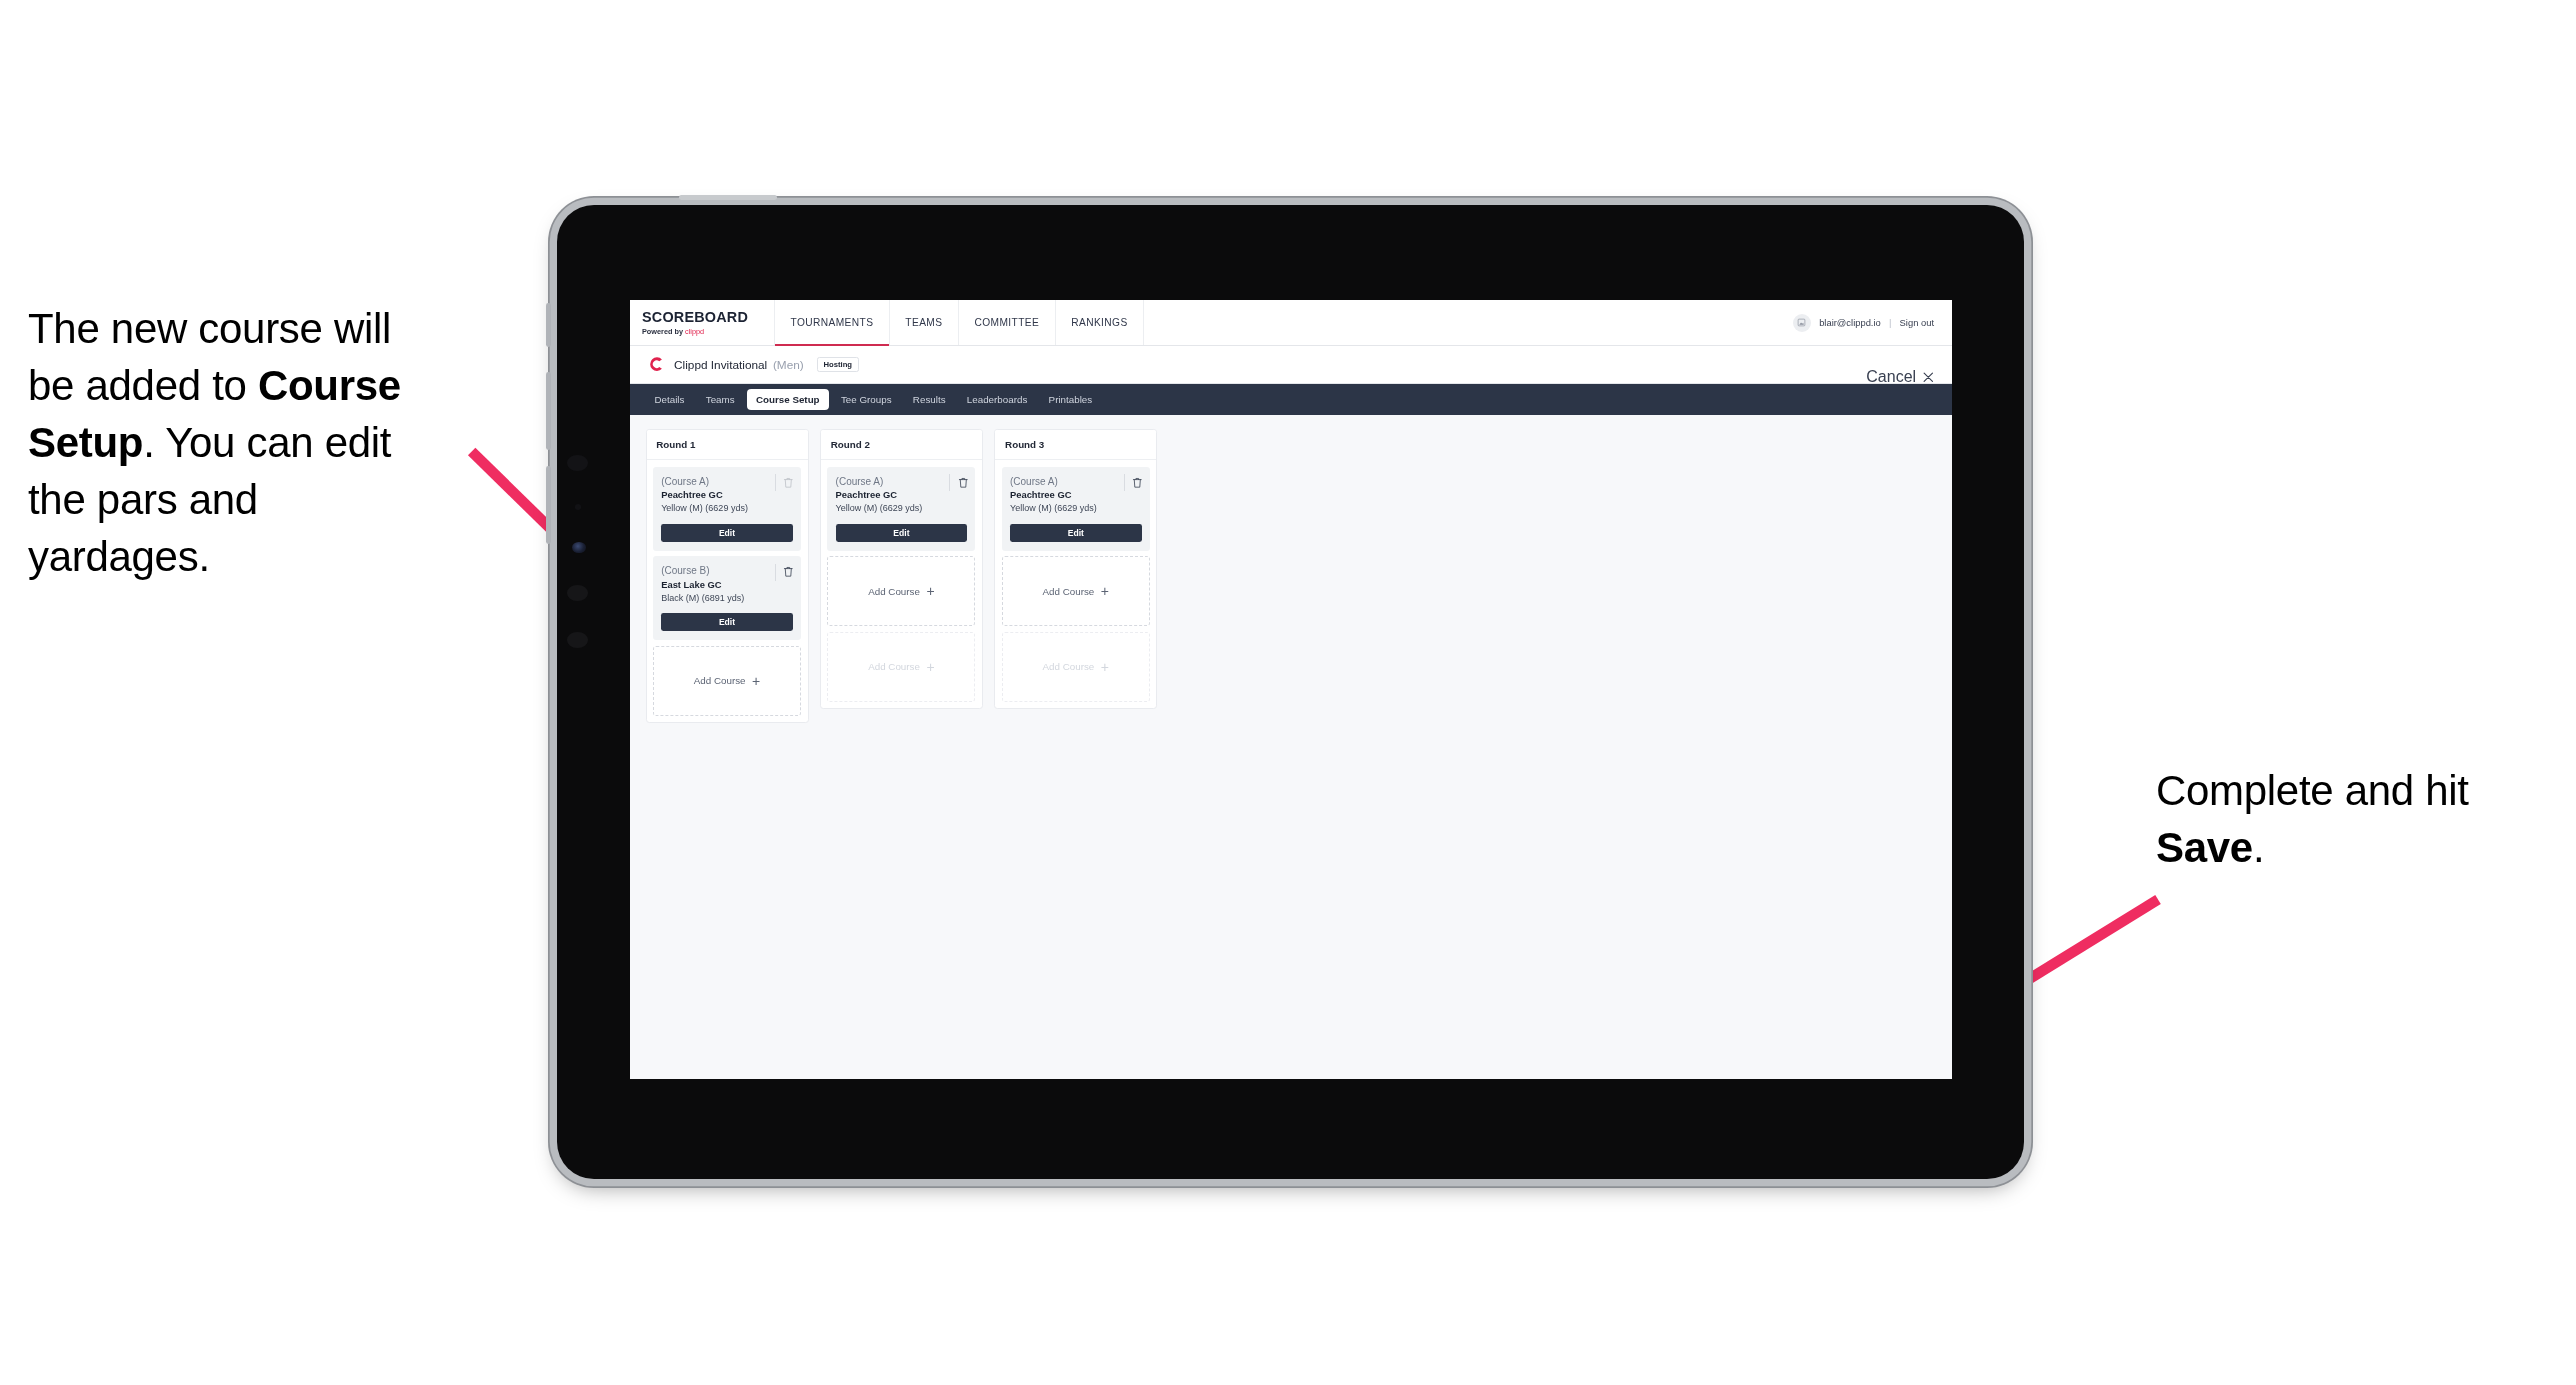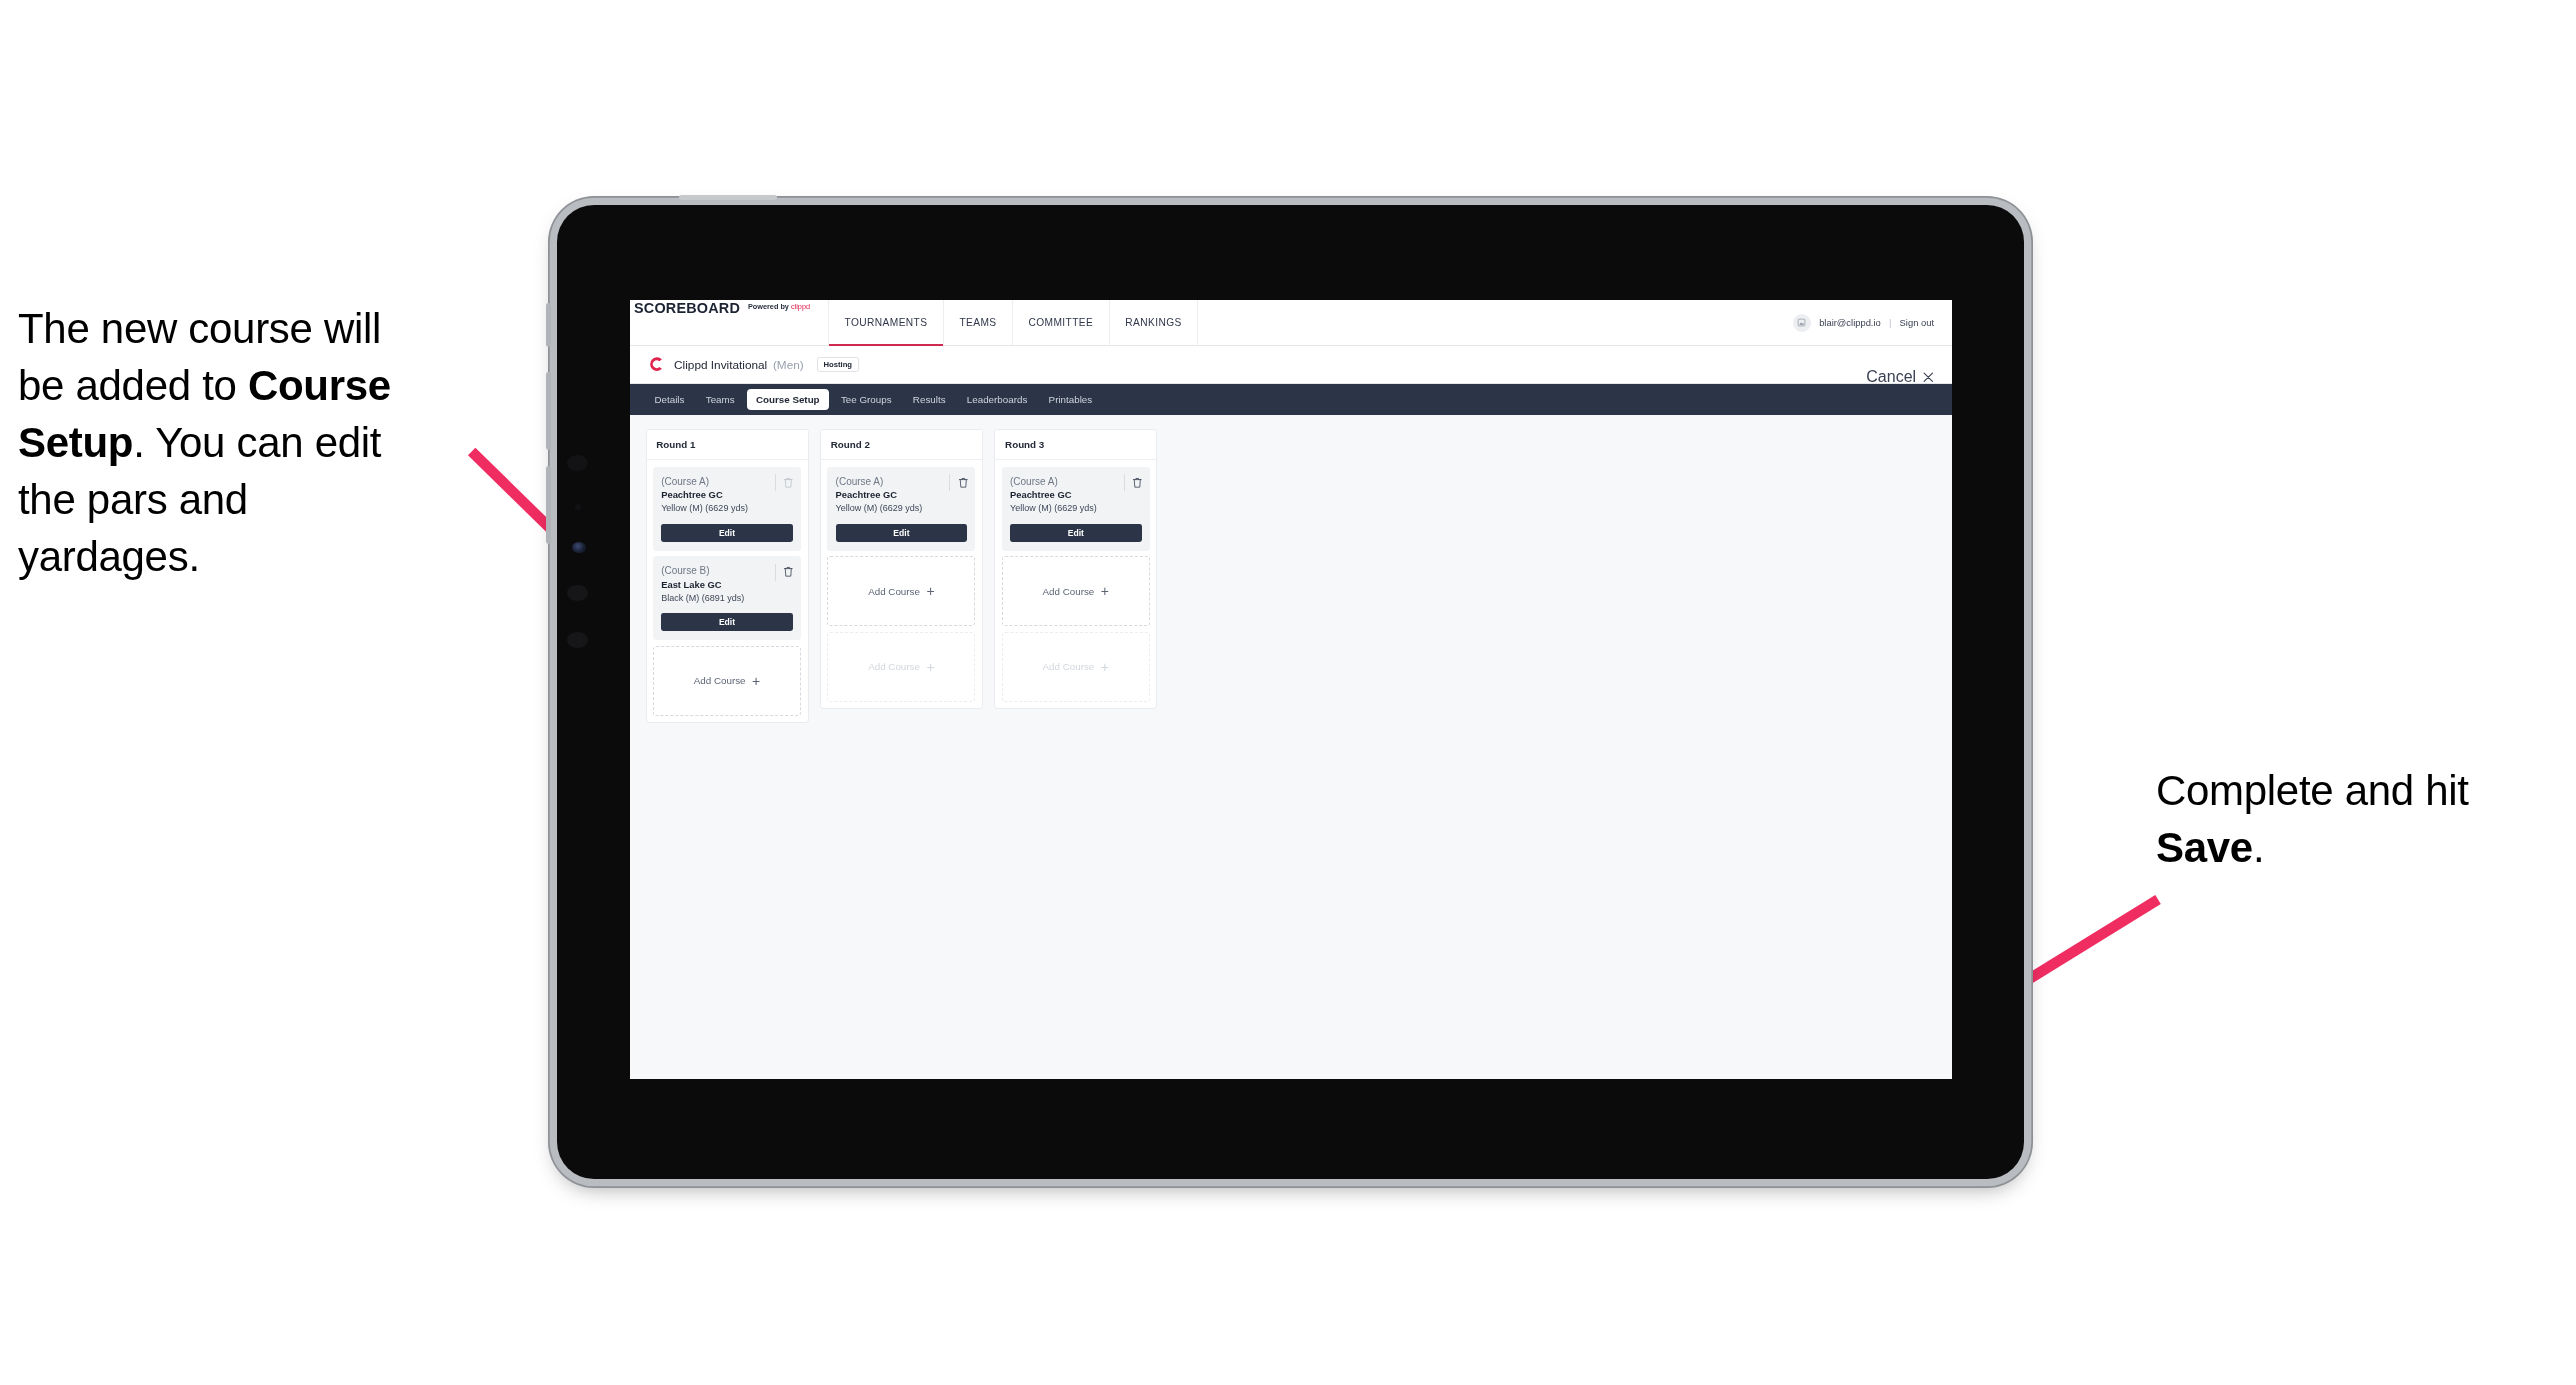--- a/index.html
+++ b/index.html
@@ -14,21 +14,21 @@
   
   .annot {
     position: absolute;
     color: #000000;
     font-size: 42px;
     line-height: 1.36;
     letter-spacing: -0.3px;
     font-weight: 400;
   }
   .annot b { font-weight: 700; }
-  #annot-left  { left: 18px;  top: 300px; width: 416px; }
+  #annot-left  { left: 28px;  top: 300px; width: 416px; }
   #annot-right { left: 2156px; top: 762px; width: 408px; }
 
   .arrow { position: absolute; overflow: visible; }
   #arrow-left  { left: 457px;  top: 440px; width: 212px; height: 204px; }
   #arrow-right { left: 1948px; top: 893px; width: 220px; height: 122px; }
 
   
   #tablet {
     position: absolute;
     left: 557px; top: 205px;
@@ -66,22 +66,22 @@
   }
 
   
   #topbar {
     height: 46px; background: #ffffff;
     display: flex; align-items: stretch;
     border-bottom: 0.8px solid #e4e6ea;
     position: relative;
   }
   #brand {
-    display: flex; flex-direction: row; justify-content: center;
-    padding: 0 18px 0 4px; min-width: 104px;
+    display: flex; flex-direction: column; justify-content: center;
+    padding: 0 18px 0 4px; min-width: 104px; margin-left: 8px;
   }
   #brand-title {
     font-family: "Liberation Sans Narrow","Liberation Sans",sans-serif;
     font-weight: 700; font-size: 15.5px; letter-spacing: 0.2px;
     color: #1c2333; line-height: 1; transform: scaleX(0.93); transform-origin: left center;
   }
   #brand-sub { font-size: 7.3px; color: #2b3040; margin-top: 2.4px; font-weight: 600; }
   #brand-sub .clippd { color: #e0234e; font-weight: 400; }
 
   #mainnav { display: flex; align-items: stretch; }

